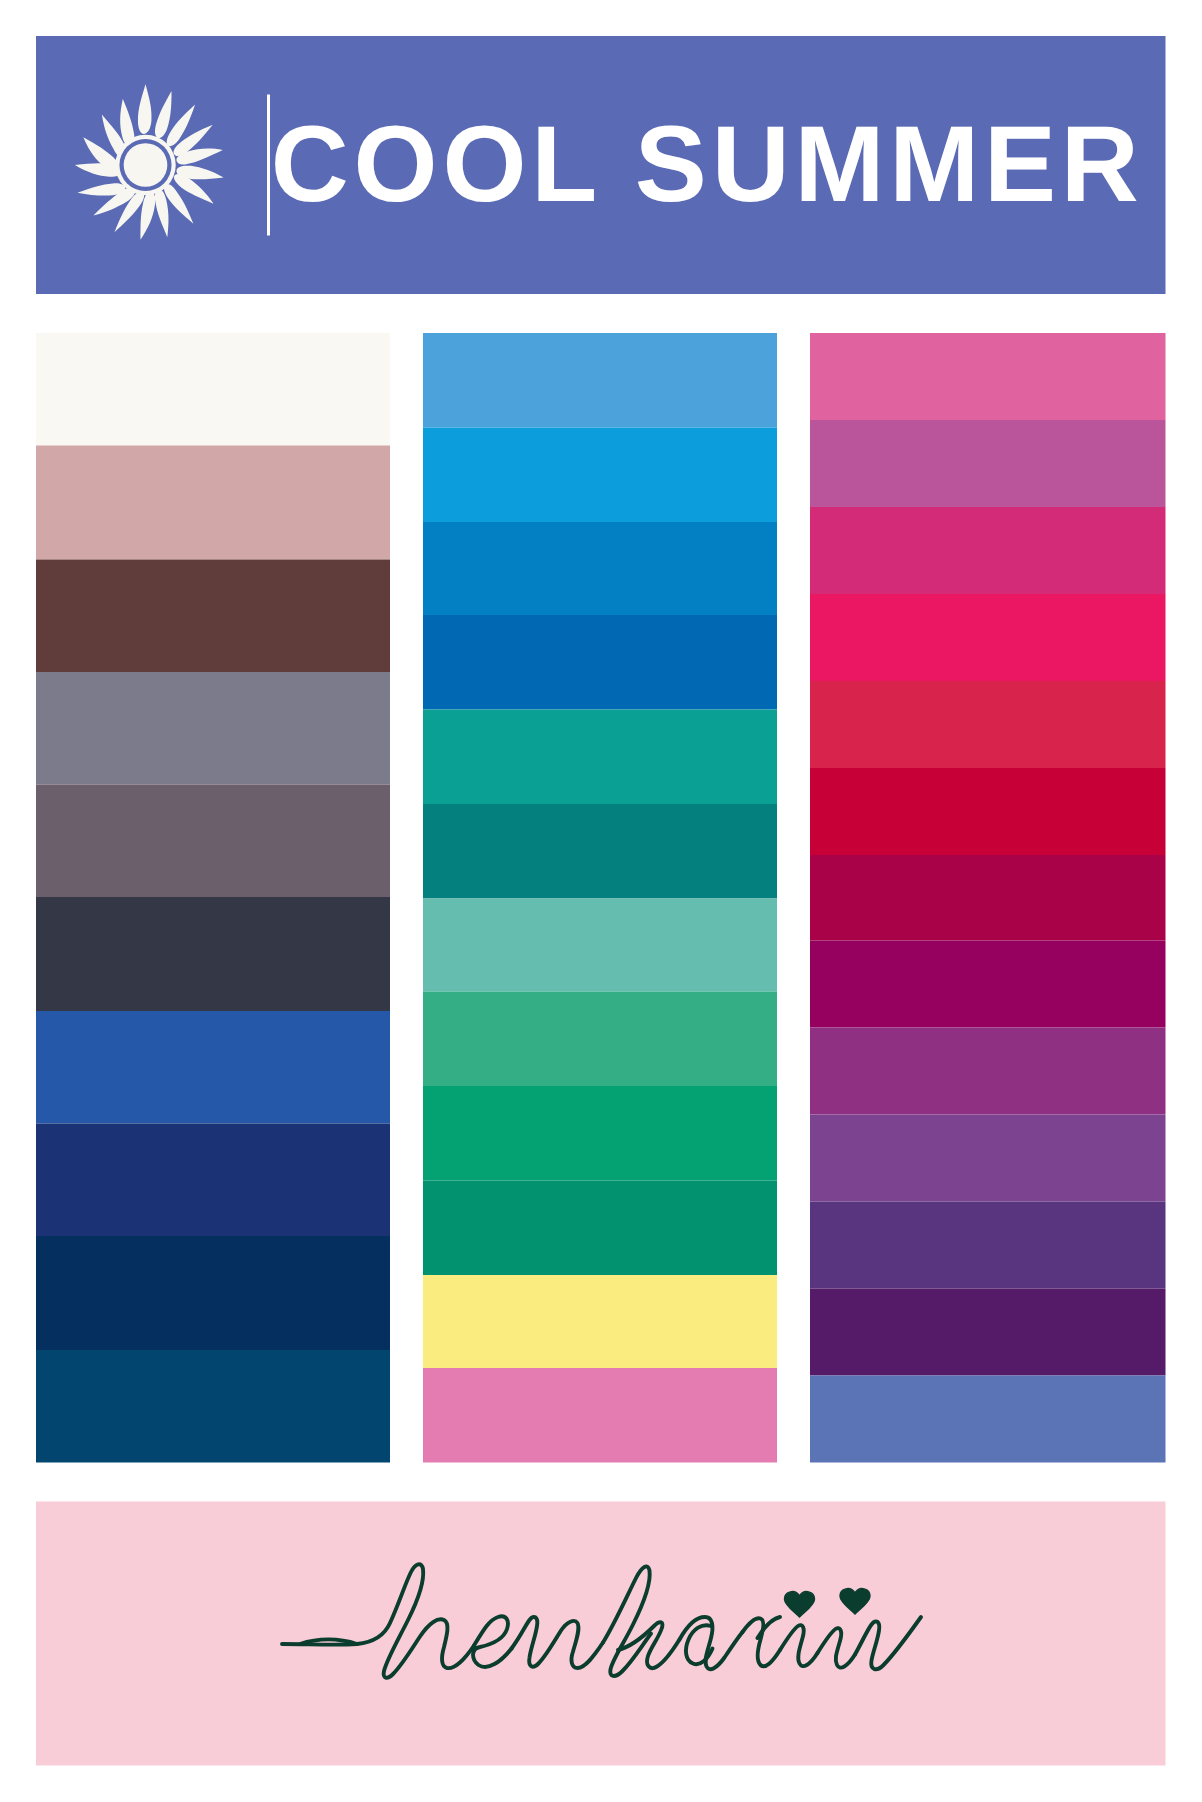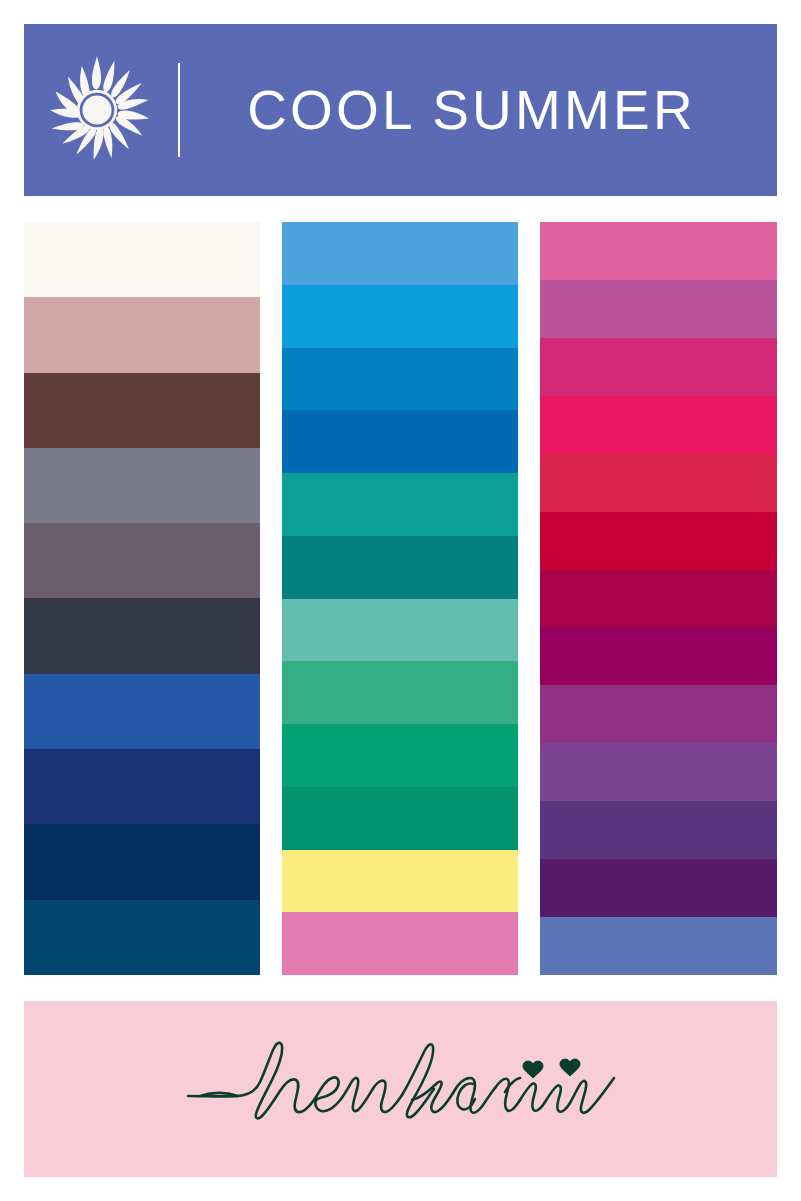--- a/index.html
+++ b/index.html
@@ -58,22 +58,22 @@
     display: flex;
     align-items: center;
     justify-content: center;
     height: 172px;
     padding-right: 14px;
     box-sizing: border-box;
   }
   #poster-title {
     color: #ffffff;
     font-family: "Liberation Sans", sans-serif;
-    font-size: 55px;
-    font-weight: 400;
+    font-size: 72px;
+    font-weight: 700;
     letter-spacing: 3.2px;
     line-height: 1;
     white-space: nowrap;
   }
 
   
   #palette-area {
     position: absolute;
     left: 24px;
     top: 222px;

